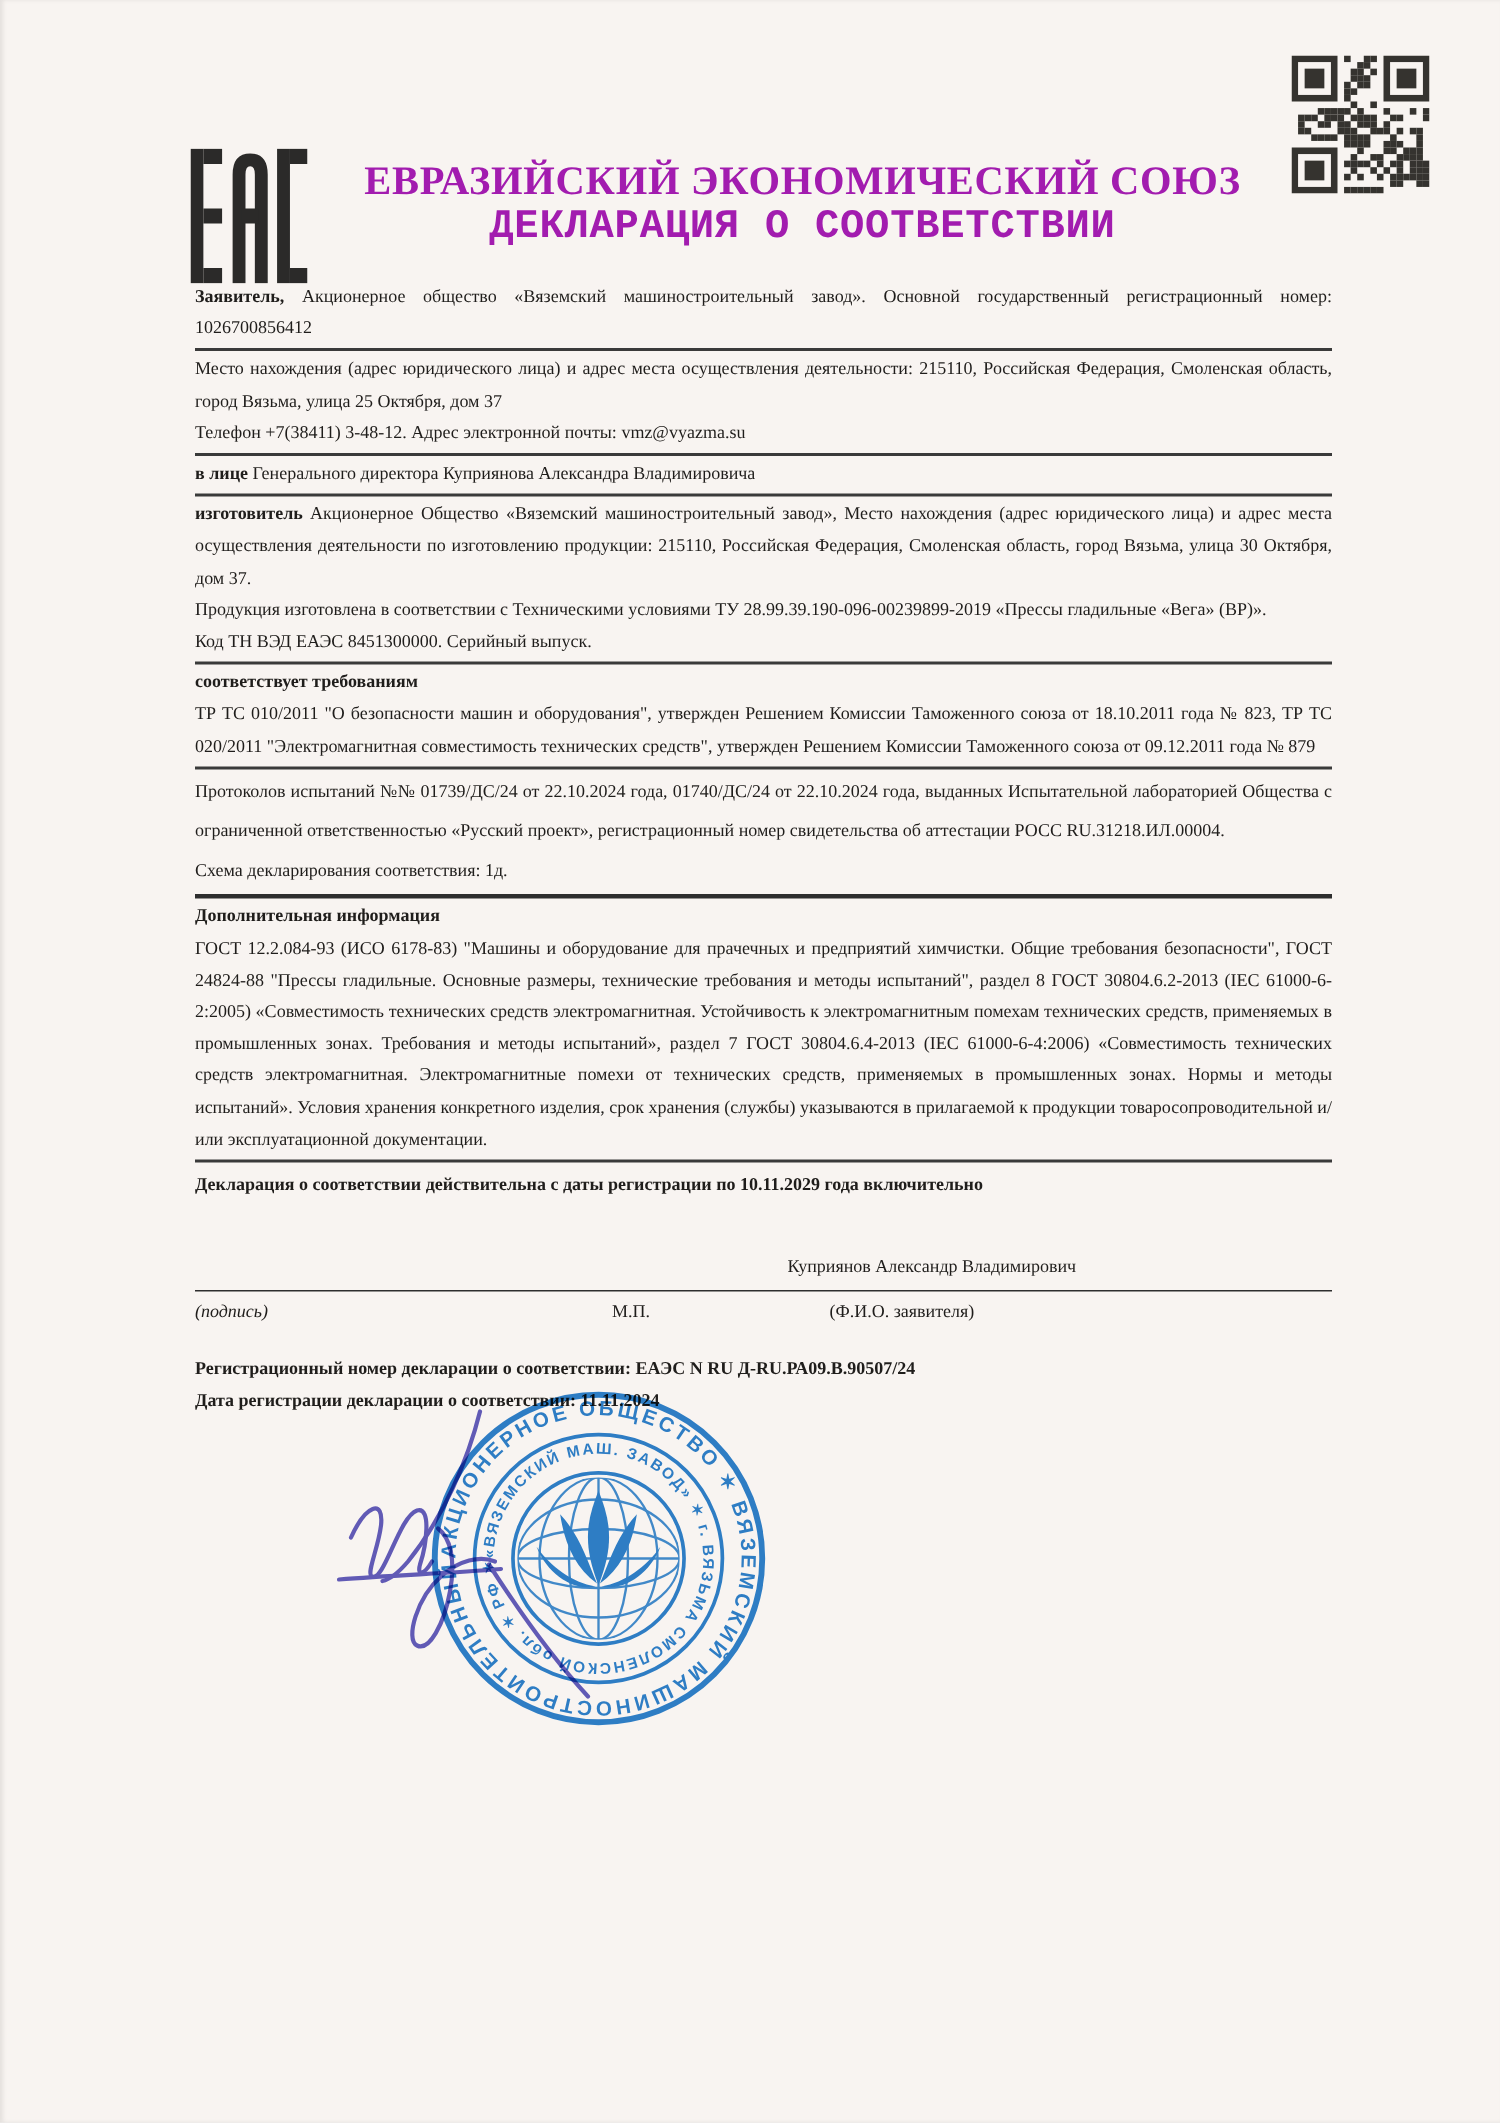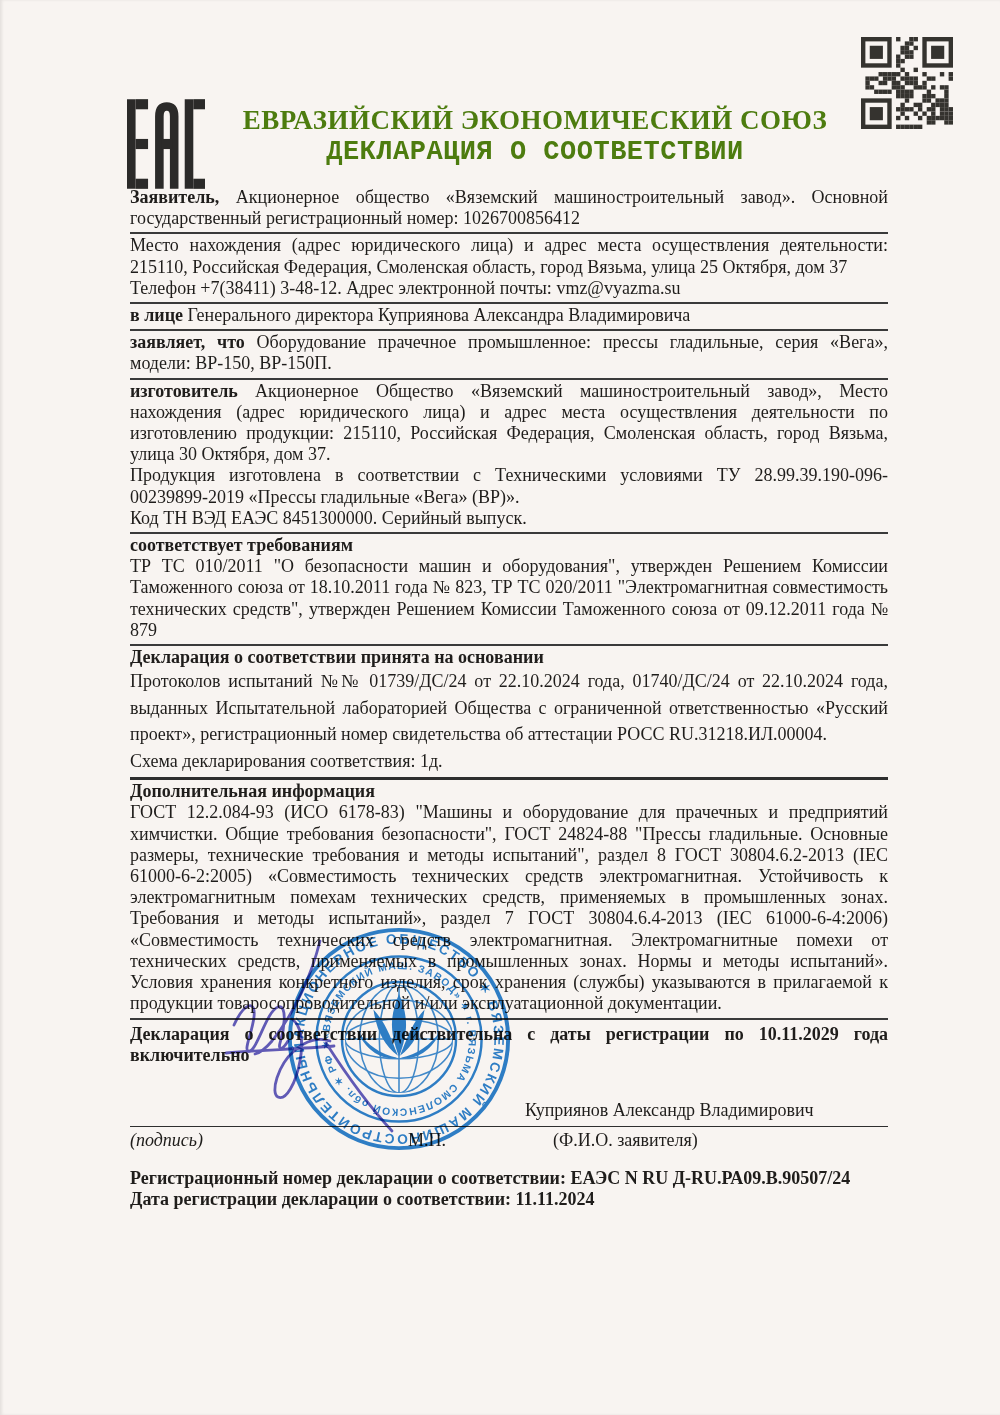--- a/index.html
+++ b/index.html
@@ -11,29 +11,29 @@
     background:#f8f4f1;
     overflow:hidden;
     font-family:"Liberation Serif","DejaVu Serif",serif;
     color:#1f1d1b;
     box-shadow:inset 2px 0 3px rgba(0,0,0,.08);
   }
   
   .eac-mark{position:absolute;left:127px;top:99px;width:78px;height:90px;}
   .title{
     position:absolute;left:210px;top:104px;width:650px;
-    text-align:center;font-weight:bold;color:#4d7c0f;
+    text-align:center;font-weight:bold;color:#a21caf;
   }
   .title .t1{font-size:27px;letter-spacing:.5px;line-height:1.2;}
   .title .t2{font-size:27px;letter-spacing:.5px;line-height:1.2;font-family:Liberation Mono, monospace;}
   .qr{position:absolute;left:861px;top:37px;width:92px;height:92px;}
   
   .doc{
     position:absolute;left:130px;top:186px;width:758px;
-    font-size:18px;line-height:21.2px;
+    font-size:12px;line-height:21.2px;
   }
   .doc p{margin:0;text-align:justify;}
   .b{font-weight:bold;}
   .sec{padding:1px 0 3px 0;}
   .rule{border-bottom:2px solid #3a3a3a;}
   .rule-thick{border-bottom:3px solid #2e2e2e;}
   .wide{line-height:26.5px;}
   .heading{font-weight:bold;text-align:left;}
   .validity{font-weight:bold;padding-top:4px;}
   
@@ -231,37 +231,33 @@
 
     <div class="sec rule">
       <p>Место нахождения (адрес юридического лица) и адрес места осуществления деятельности: 215110, Российская Федерация, Смоленская область, город Вязьма, улица 25 Октября, дом 37</p>
       <p>Телефон +7(38411) 3-48-12. Адрес электронной почты: vmz@vyazma.su</p>
     </div>
 
     <div class="sec rule">
       <p><span class="b">в лице</span><span> Генерального директора Куприянова Александра Владимировича</span></p>
     </div>
 
-    <div class="sec rule">
-      <p><span class="b">заявляет, что</span><span> Оборудование прачечное промышленное: прессы гладильные, серия «Вега», модели: ВР-150, ВР-150П.</span></p>
-    </div>
 
     <div class="sec rule">
       <p><span class="b">изготовитель</span><span> Акционерное Общество «Вяземский машиностроительный завод», Место нахождения (адрес юридического лица) и адрес места осуществления деятельности по изготовлению продукции: 215110, Российская Федерация, Смоленская область, город Вязьма, улица 30 Октября, дом 37.</span></p>
       <p>Продукция изготовлена в соответствии с Техническими условиями ТУ 28.99.39.190-096-00239899-2019 «Прессы гладильные «Вега» (ВР)».</p>
       <p>Код ТН ВЭД ЕАЭС 8451300000. Серийный выпуск.</p>
     </div>
 
     <div class="sec rule">
       <p class="heading">соответствует требованиям</p>
       <p>ТР ТС 010/2011 "О безопасности машин и оборудования", утвержден Решением Комиссии Таможенного союза от 18.10.2011 года № 823, ТР ТС 020/2011 "Электромагнитная совместимость технических средств", утвержден Решением Комиссии Таможенного союза от 09.12.2011 года № 879</p>
     </div>
 
     <div class="sec rule-thick">
-      <p class="heading">Декларация о соответствии принята на основании</p>
       <p class="wide">Протоколов испытаний №№ 01739/ДС/24 от 22.10.2024 года, 01740/ДС/24 от 22.10.2024 года, выданных Испытательной лабораторией Общества с ограниченной ответственностью «Русский проект», регистрационный номер свидетельства об аттестации РОСС RU.31218.ИЛ.00004.</p>
       <p class="wide">Схема декларирования соответствия: 1д.</p>
     </div>
 
     <div class="sec rule">
       <p class="heading">Дополнительная информация</p>
       <p>ГОСТ 12.2.084-93 (ИСО 6178-83) "Машины и оборудование для прачечных и предприятий химчистки. Общие требования безопасности", ГОСТ 24824-88 "Прессы гладильные. Основные размеры, технические требования и методы испытаний", раздел 8 ГОСТ 30804.6.2-2013 (IEC 61000-6-2:2005) «Совместимость технических средств электромагнитная. Устойчивость к электромагнитным помехам технических средств, применяемых в промышленных зонах. Требования и методы испытаний», раздел 7 ГОСТ 30804.6.4-2013 (IEC 61000-6-4:2006) «Совместимость технических средств электромагнитная. Электромагнитные помехи от технических средств, применяемых в промышленных зонах. Нормы и методы испытаний». Условия хранения конкретного изделия, срок хранения (службы) указываются в прилагаемой к продукции товаросопроводительной и/или эксплуатационной документации.</p>
     </div>
 
     <p class="validity">Декларация о соответствии действительна с даты регистрации по 10.11.2029 года включительно</p>

